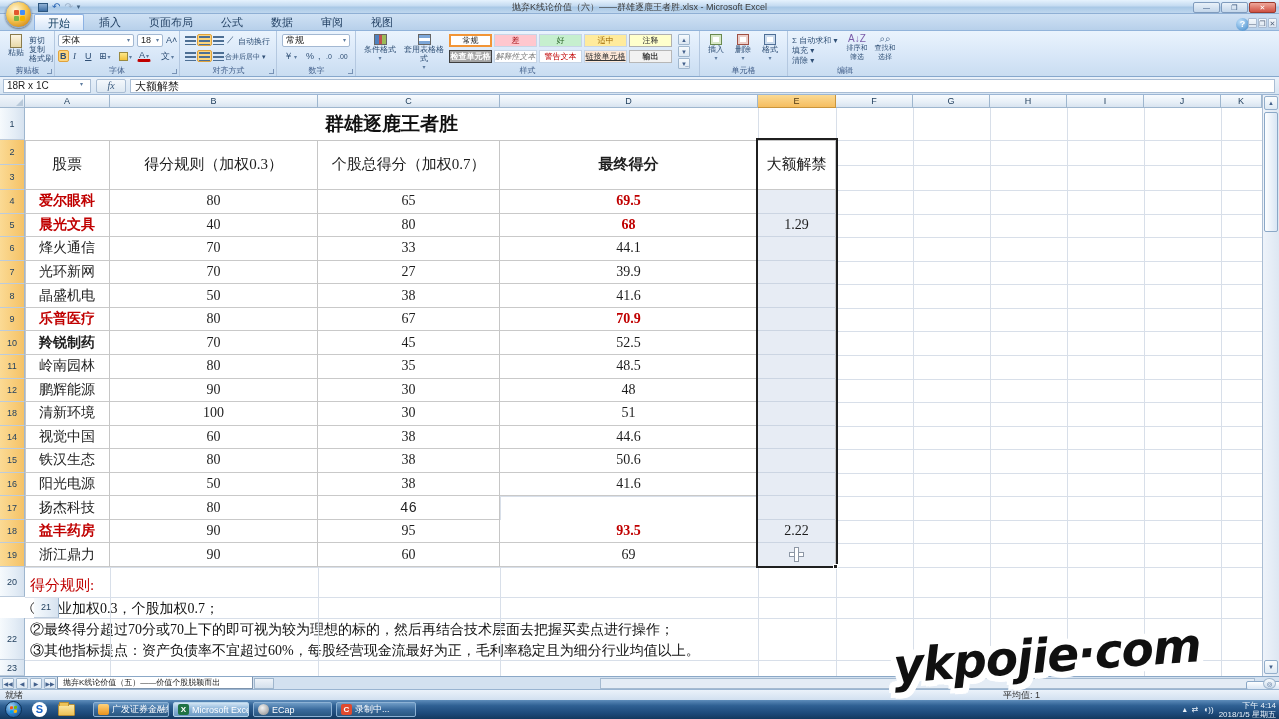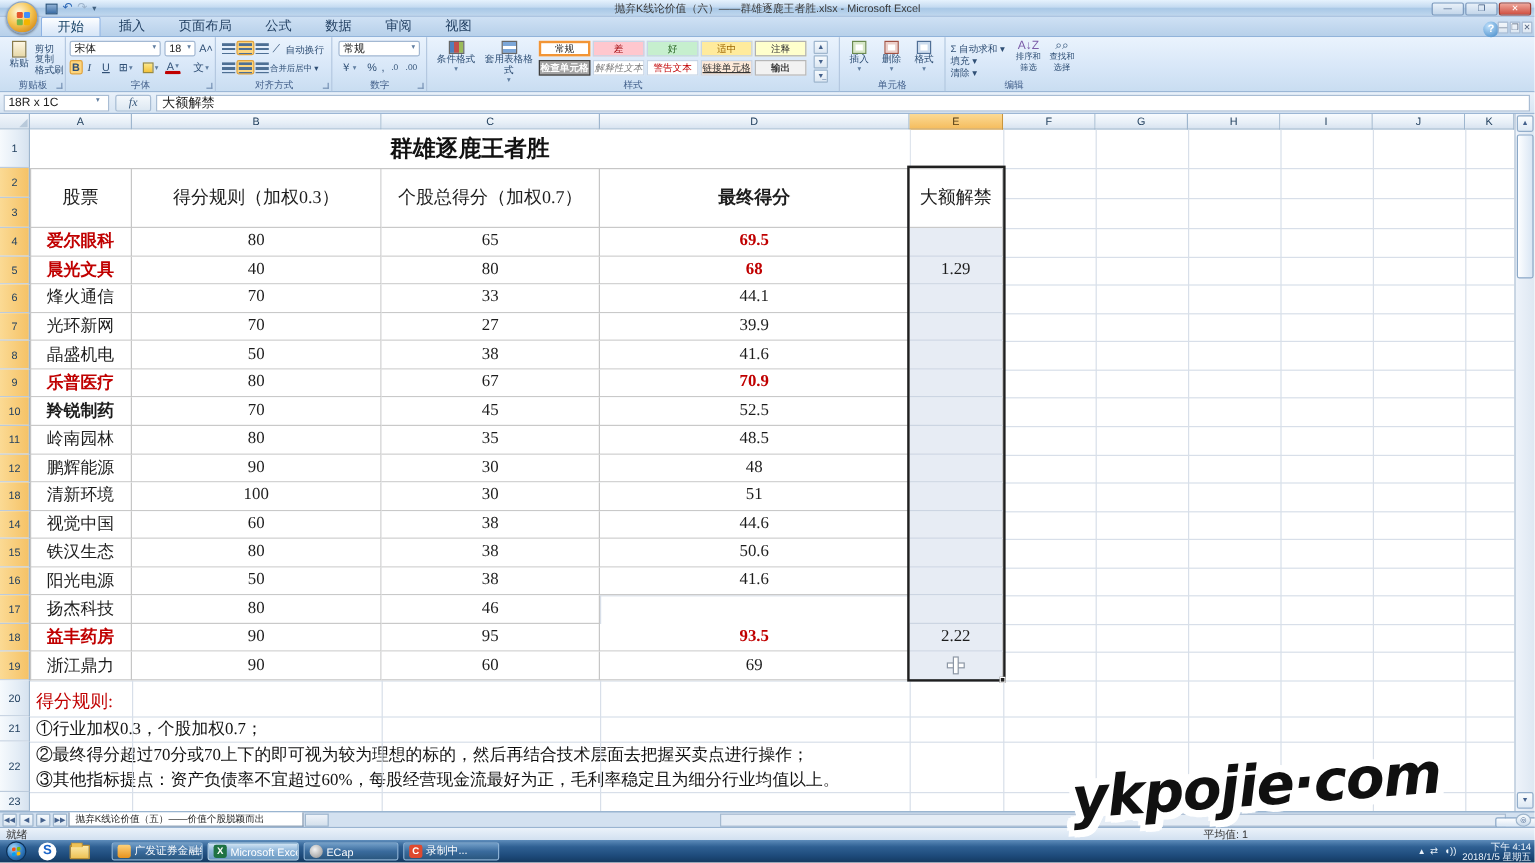--- a/index.html
+++ b/index.html
@@ -352,21 +352,21 @@
       <div class="rhead sel" style="top: 259.938px; height: 23.5625px;">11</div>
       <div class="rhead sel" style="top: 283.5px; height: 23.5625px;">12</div>
       <div class="rhead sel" style="top: 307.062px; height: 23.5625px;">18</div>
       <div class="rhead sel" style="top: 330.625px; height: 23.5625px;">14</div>
       <div class="rhead sel" style="top: 354.188px; height: 23.5625px;">15</div>
       <div class="rhead sel" style="top: 377.75px; height: 23.5625px;">16</div>
       <div class="rhead sel" style="top: 401.312px; height: 23.5625px;">17</div>
       <div class="rhead sel" style="top: 424.875px; height: 23.5625px;">18</div>
       <div class="rhead sel" style="top: 448.438px; height: 23.5625px;">19</div>
       <div class="rhead" style="top: 472px; height: 30px;">20</div>
-      <div class="rhead" style="top: 502px; height: 21px;">21</div>
+      <div class="rhead" style="top: 502px; height: 21px; margin-left: 34px;">21</div>
       <div class="rhead" style="top: 523px; height: 42px;">22</div>
       <div class="rhead" style="top: 565px; height: 16px;">23</div>
       <div class="gl" style="left: 110px; top: 13px; width: 1px; height: 568px;"></div>
       <div class="gl" style="left: 318px; top: 13px; width: 1px; height: 568px;"></div>
       <div class="gl" style="left: 500px; top: 13px; width: 1px; height: 568px;"></div>
       <div class="gl" style="left: 758px; top: 13px; width: 1px; height: 568px;"></div>
       <div class="gl" style="left: 836px; top: 13px; width: 1px; height: 568px;"></div>
       <div class="gl" style="left: 913px; top: 13px; width: 1px; height: 568px;"></div>
       <div class="gl" style="left: 990px; top: 13px; width: 1px; height: 568px;"></div>
       <div class="gl" style="left: 1067px; top: 13px; width: 1px; height: 568px;"></div>
@@ -460,21 +460,21 @@
       <div class="cell" style="left: 318px; top: 354.188px; width: 182px; height: 23.5625px;">38</div>
       <div class="cell" style="left: 500px; top: 354.188px; width: 258px; height: 23.5625px;">50.6</div>
       <div class="cell selbg" style="left: 758px; top: 354.188px; width: 78px; height: 23.5625px;"></div>
       <div class="cell" style="left: 25px; top: 377.75px; width: 85px; height: 23.5625px;">阳光电源</div>
       <div class="cell" style="left: 110px; top: 377.75px; width: 208px; height: 23.5625px;">50</div>
       <div class="cell" style="left: 318px; top: 377.75px; width: 182px; height: 23.5625px;">38</div>
       <div class="cell" style="left: 500px; top: 377.75px; width: 258px; height: 23.5625px;">41.6</div>
       <div class="cell selbg" style="left: 758px; top: 377.75px; width: 78px; height: 23.5625px;"></div>
       <div class="cell" style="left: 25px; top: 401.312px; width: 85px; height: 23.5625px;">扬杰科技</div>
       <div class="cell" style="left: 110px; top: 401.312px; width: 208px; height: 23.5625px;">80</div>
-      <div class="cell" style="left: 318px; top: 401.312px; width: 182px; height: 23.5625px;">46</div>
+      <div class="cell" style="left: 318px; top: 401.312px; width: 182px; height: 23.5625px; font-family: Liberation Mono, monospace;">46</div>
       <div class="cell selbg" style="left: 758px; top: 401.312px; width: 78px; height: 23.5625px;"></div>
       <div class="cell redcell" style="left: 25px; top: 424.875px; width: 85px; height: 23.5625px;">益丰药房</div>
       <div class="cell" style="left: 110px; top: 424.875px; width: 208px; height: 23.5625px;">90</div>
       <div class="cell" style="left: 318px; top: 424.875px; width: 182px; height: 23.5625px;">95</div>
       <div class="cell redcell" style="left: 500px; top: 424.875px; width: 258px; height: 23.5625px;">93.5</div>
       <div class="cell selbg" style="left: 758px; top: 424.875px; width: 78px; height: 23.5625px;">2.22</div>
       <div class="cell" style="left: 25px; top: 448.438px; width: 85px; height: 23.5625px;">浙江鼎力</div>
       <div class="cell" style="left: 110px; top: 448.438px; width: 208px; height: 23.5625px;">90</div>
       <div class="cell" style="left: 318px; top: 448.438px; width: 182px; height: 23.5625px;">60</div>
       <div class="cell" style="left: 500px; top: 448.438px; width: 258px; height: 23.5625px;">69</div>

